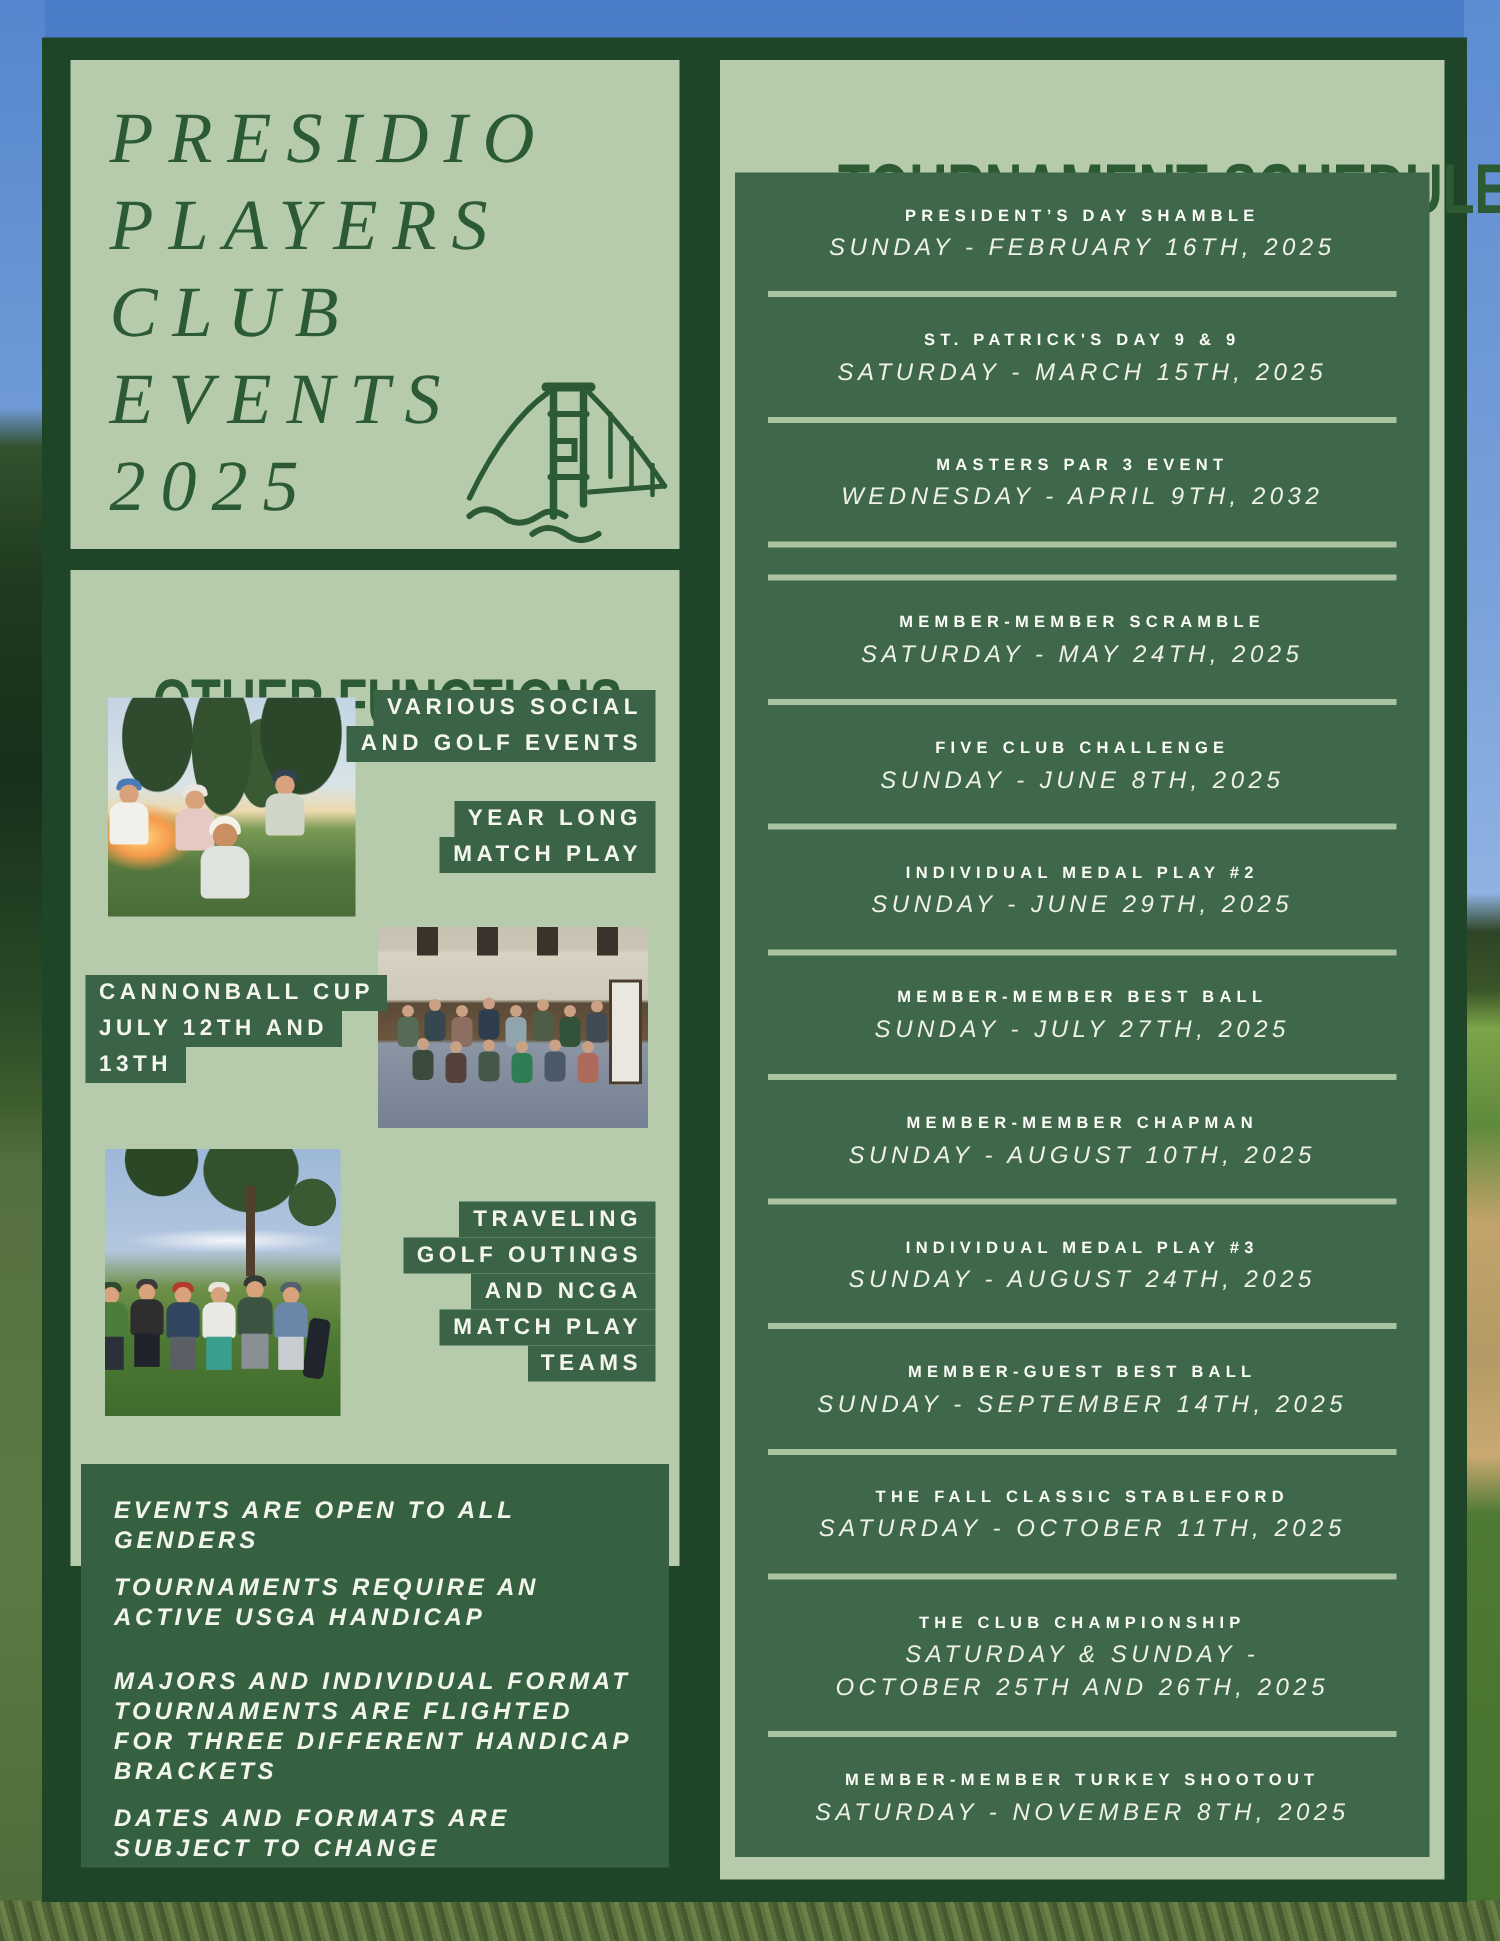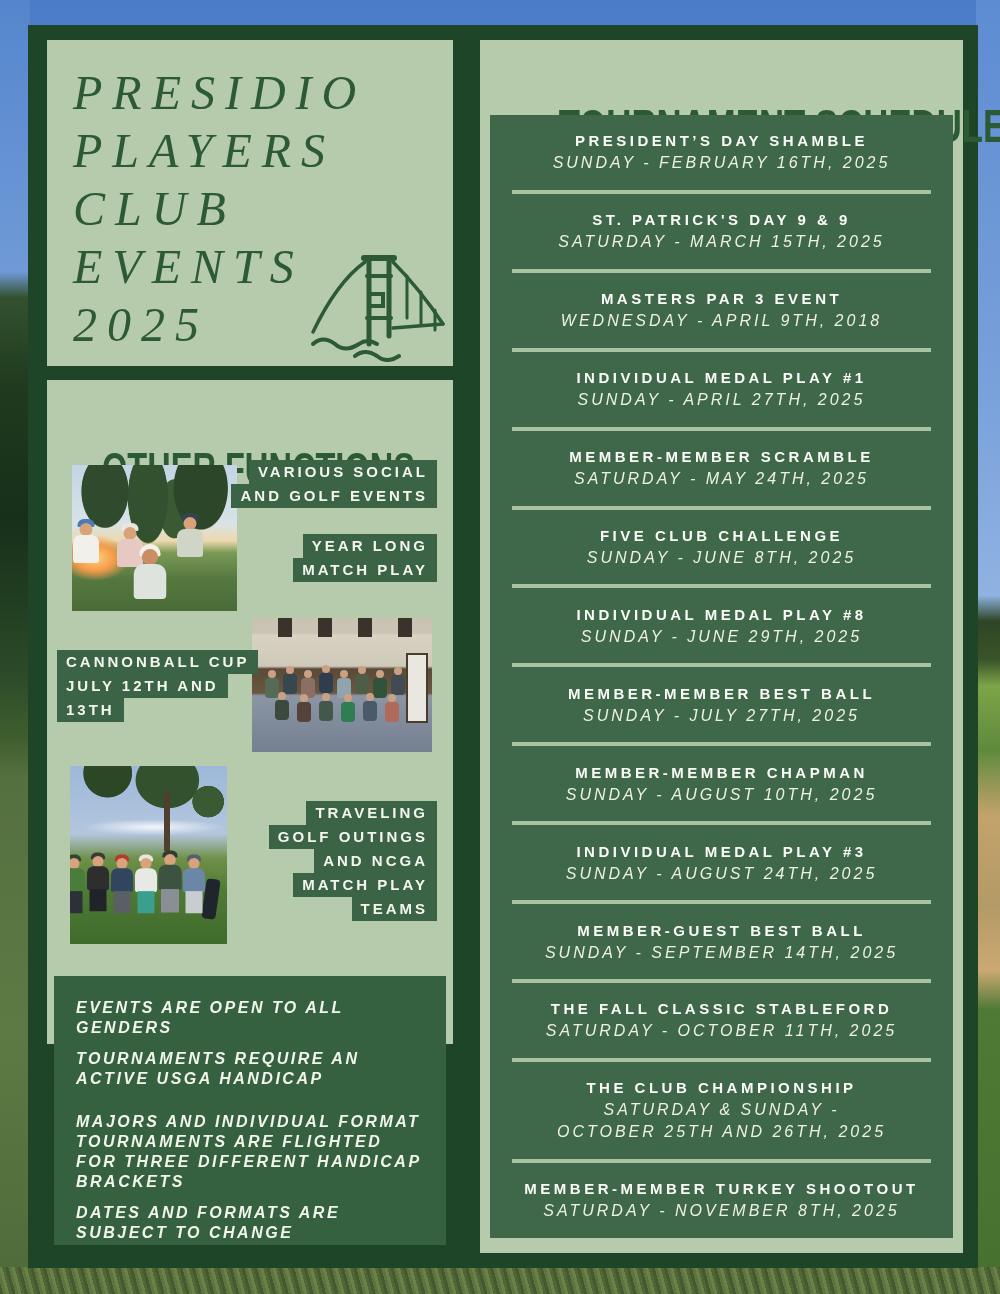--- a/index.html
+++ b/index.html
@@ -78,21 +78,21 @@
   .info-box{position:absolute;left:7px;top:596px;width:392px;height:269px;background:#356140;
     box-sizing:border-box;padding:22px 22px;}
   .note{color:#f2f5ec;font-size:16px;line-height:20px;font-weight:700;font-style:italic;
     letter-spacing:2.5px;margin-bottom:11px;}
   .note:nth-child(2){margin-bottom:23px;}
   .note:last-child{margin-bottom:0;}
   
   .events-box{position:absolute;left:10px;right:10px;top:75px;bottom:15px;background:#3f6749;
     display:flex;flex-direction:column;justify-content:space-evenly;}
   .event{text-align:center;}
-  .event-name{color:#fbfcf8;font-weight:700;font-size:15px;line-height:22px;letter-spacing:3.5px;}
+  .event-name{color:#fbfcf8;font-weight:700;font-size:11px;line-height:22px;letter-spacing:3.5px;}
   .event-date{color:#eef2e6;font-style:italic;font-size:16px;line-height:22px;letter-spacing:3px;}
   .event-sep{height:4px;background:#a9c29f;margin:0 22px;}
 </style>
 </head>
 <body>
 
 <div class="page">
 
   <div class="bg-sky"></div>
   <div class="bg-left"></div>
@@ -307,40 +307,36 @@
             <div class="event-date">SUNDAY - FEBRUARY 16TH, 2025</div>
           </div>
           <div class="event-sep"></div>
           <div class="event">
             <div class="event-name">ST. PATRICK'S DAY 9 &amp; 9</div>
             <div class="event-date">SATURDAY - MARCH 15TH, 2025</div>
           </div>
           <div class="event-sep"></div>
           <div class="event">
             <div class="event-name">MASTERS PAR 3 EVENT</div>
-            <div class="event-date">WEDNESDAY - APRIL 9TH, 2018</div>
-          </div>
-          <div class="event-sep"></div>
-          <div class="event">
-            <div class="event-name">INDIVIDUAL MEDAL PLAY #1</div>
-            <div class="event-date">SUNDAY - APRIL 27TH, 2025</div>
-          </div>
+            <div class="event-date">WEDNESDAY - APRIL 9TH, 2032</div>
+          </div>
+          <div class="event-sep"></div>
           <div class="event-sep"></div>
           <div class="event">
             <div class="event-name">MEMBER-MEMBER SCRAMBLE</div>
             <div class="event-date">SATURDAY - MAY 24TH, 2025</div>
           </div>
           <div class="event-sep"></div>
           <div class="event">
             <div class="event-name">FIVE CLUB CHALLENGE</div>
             <div class="event-date">SUNDAY - JUNE 8TH, 2025</div>
           </div>
           <div class="event-sep"></div>
           <div class="event">
-            <div class="event-name">INDIVIDUAL MEDAL PLAY #8</div>
+            <div class="event-name">INDIVIDUAL MEDAL PLAY #2</div>
             <div class="event-date">SUNDAY - JUNE 29TH, 2025</div>
           </div>
           <div class="event-sep"></div>
           <div class="event">
             <div class="event-name">MEMBER-MEMBER BEST BALL</div>
             <div class="event-date">SUNDAY - JULY 27TH, 2025</div>
           </div>
           <div class="event-sep"></div>
           <div class="event">
             <div class="event-name">MEMBER-MEMBER CHAPMAN</div>

